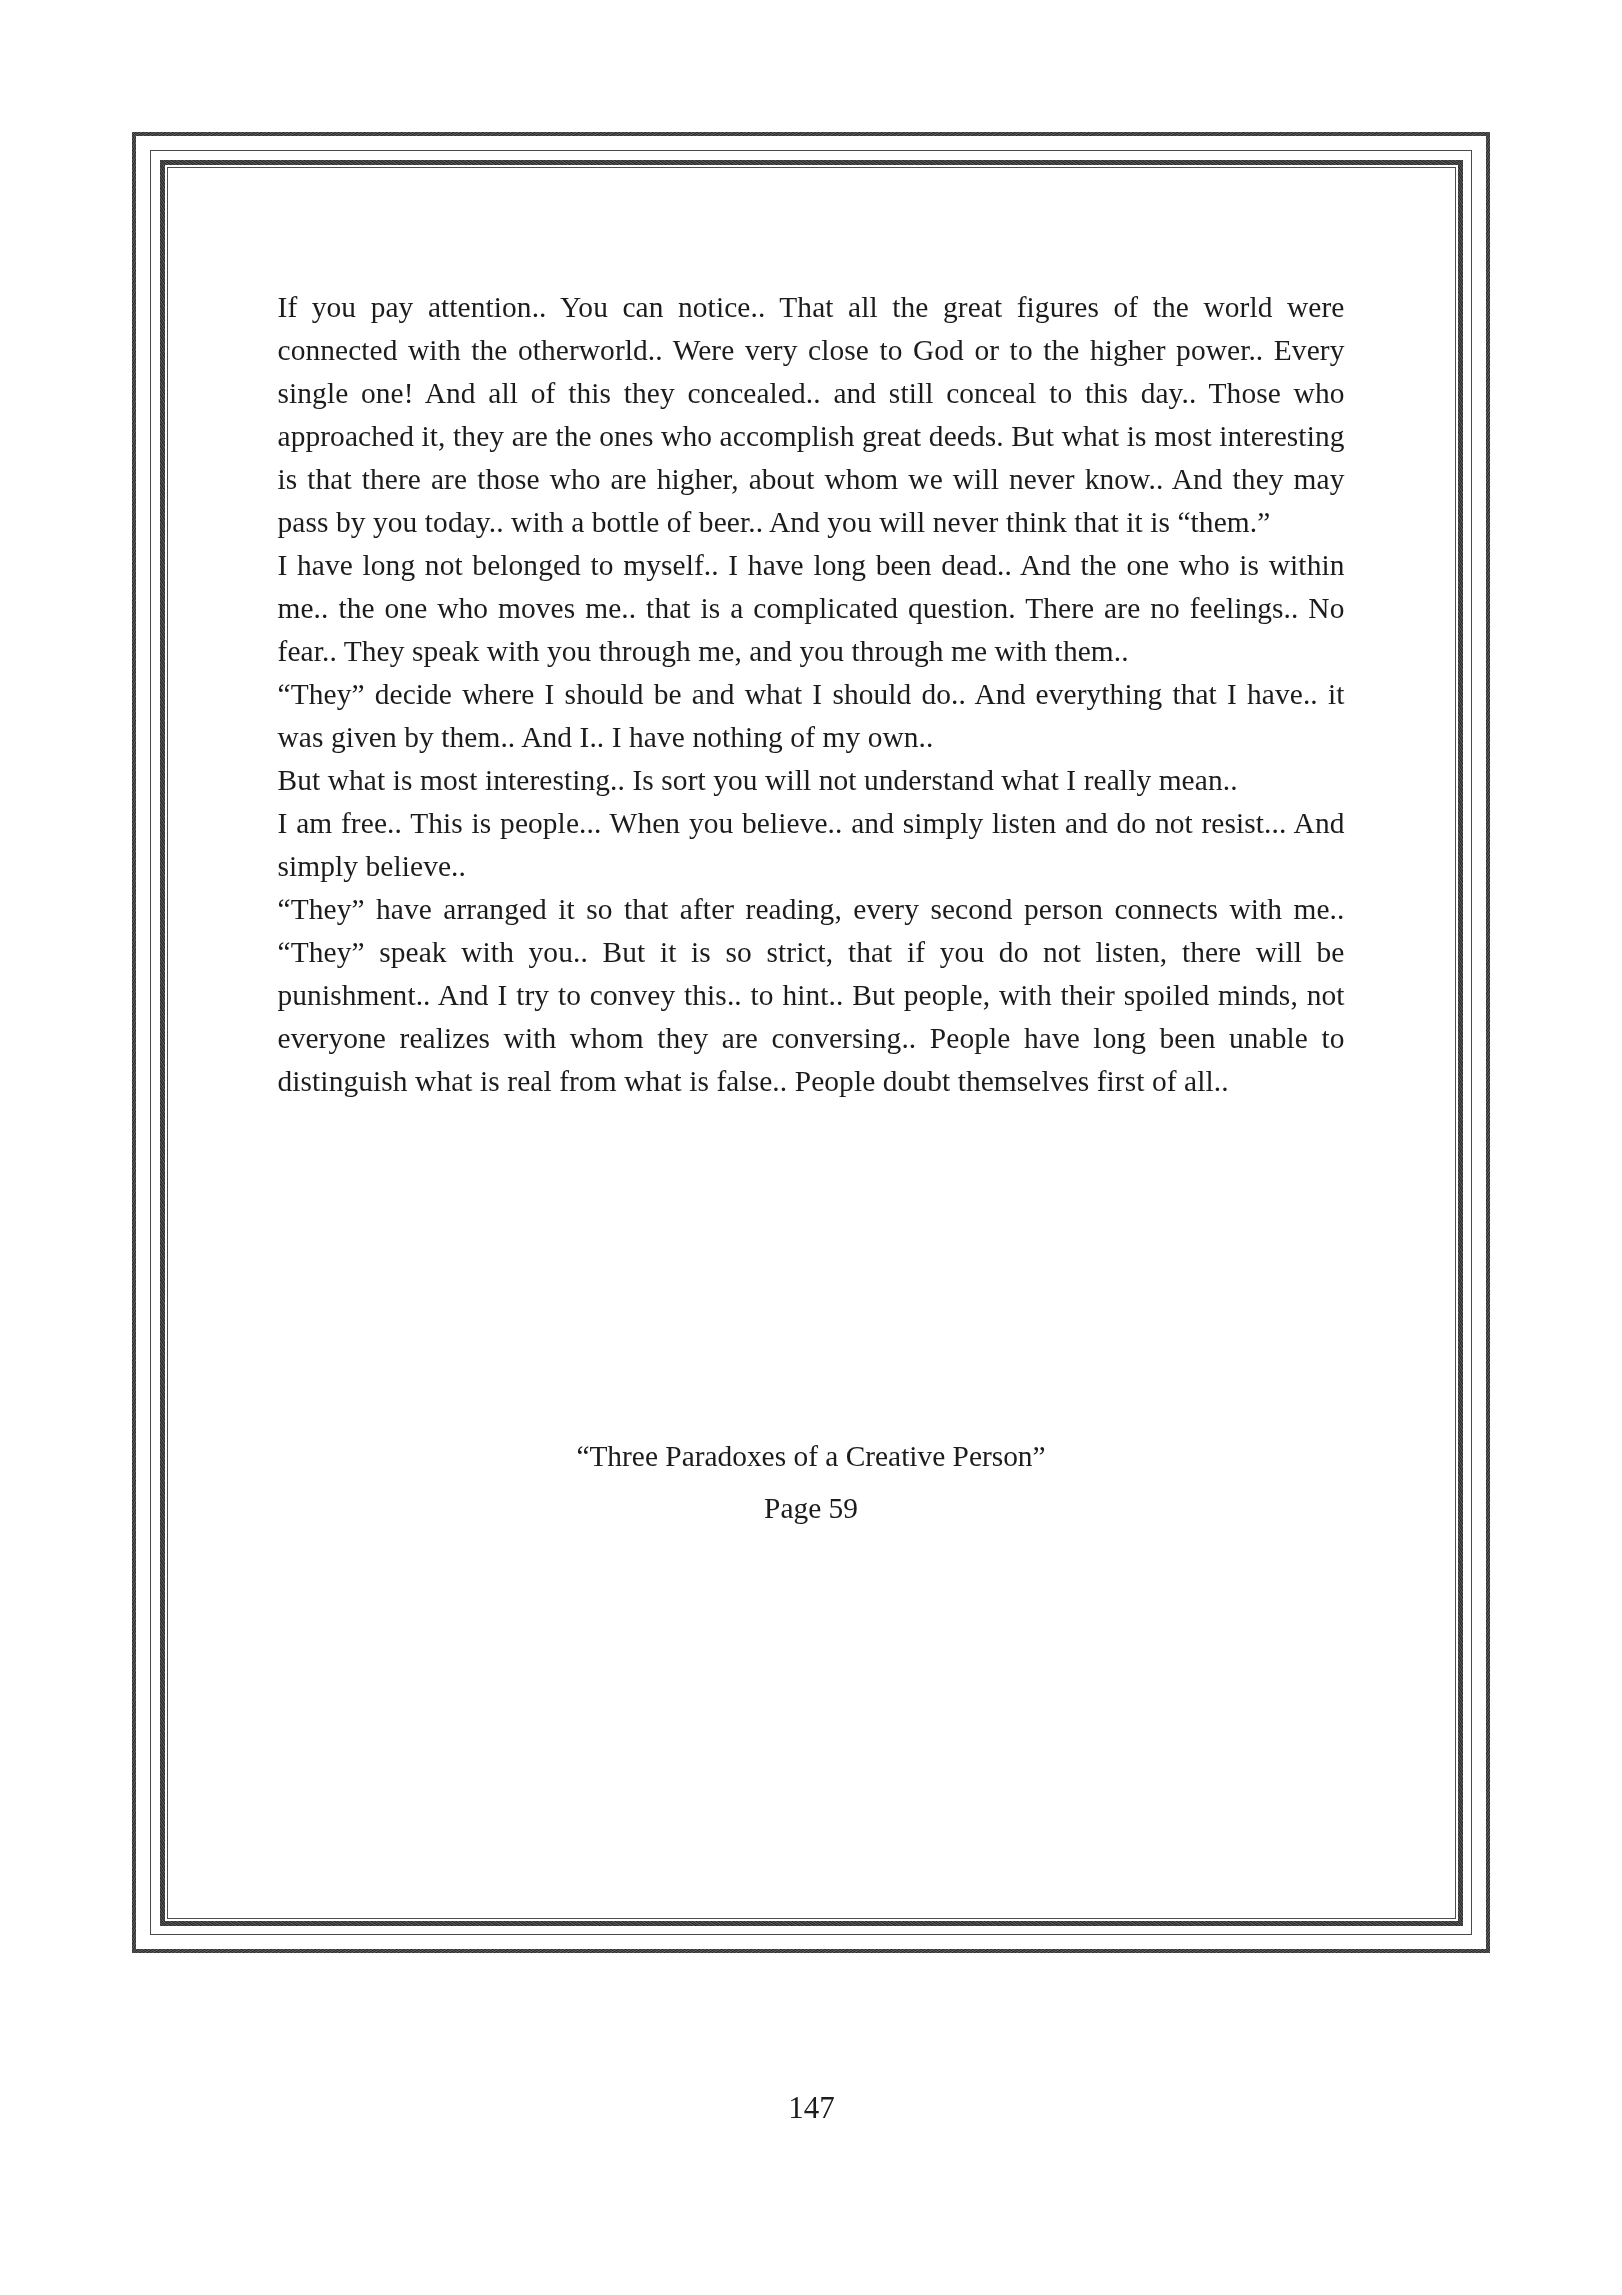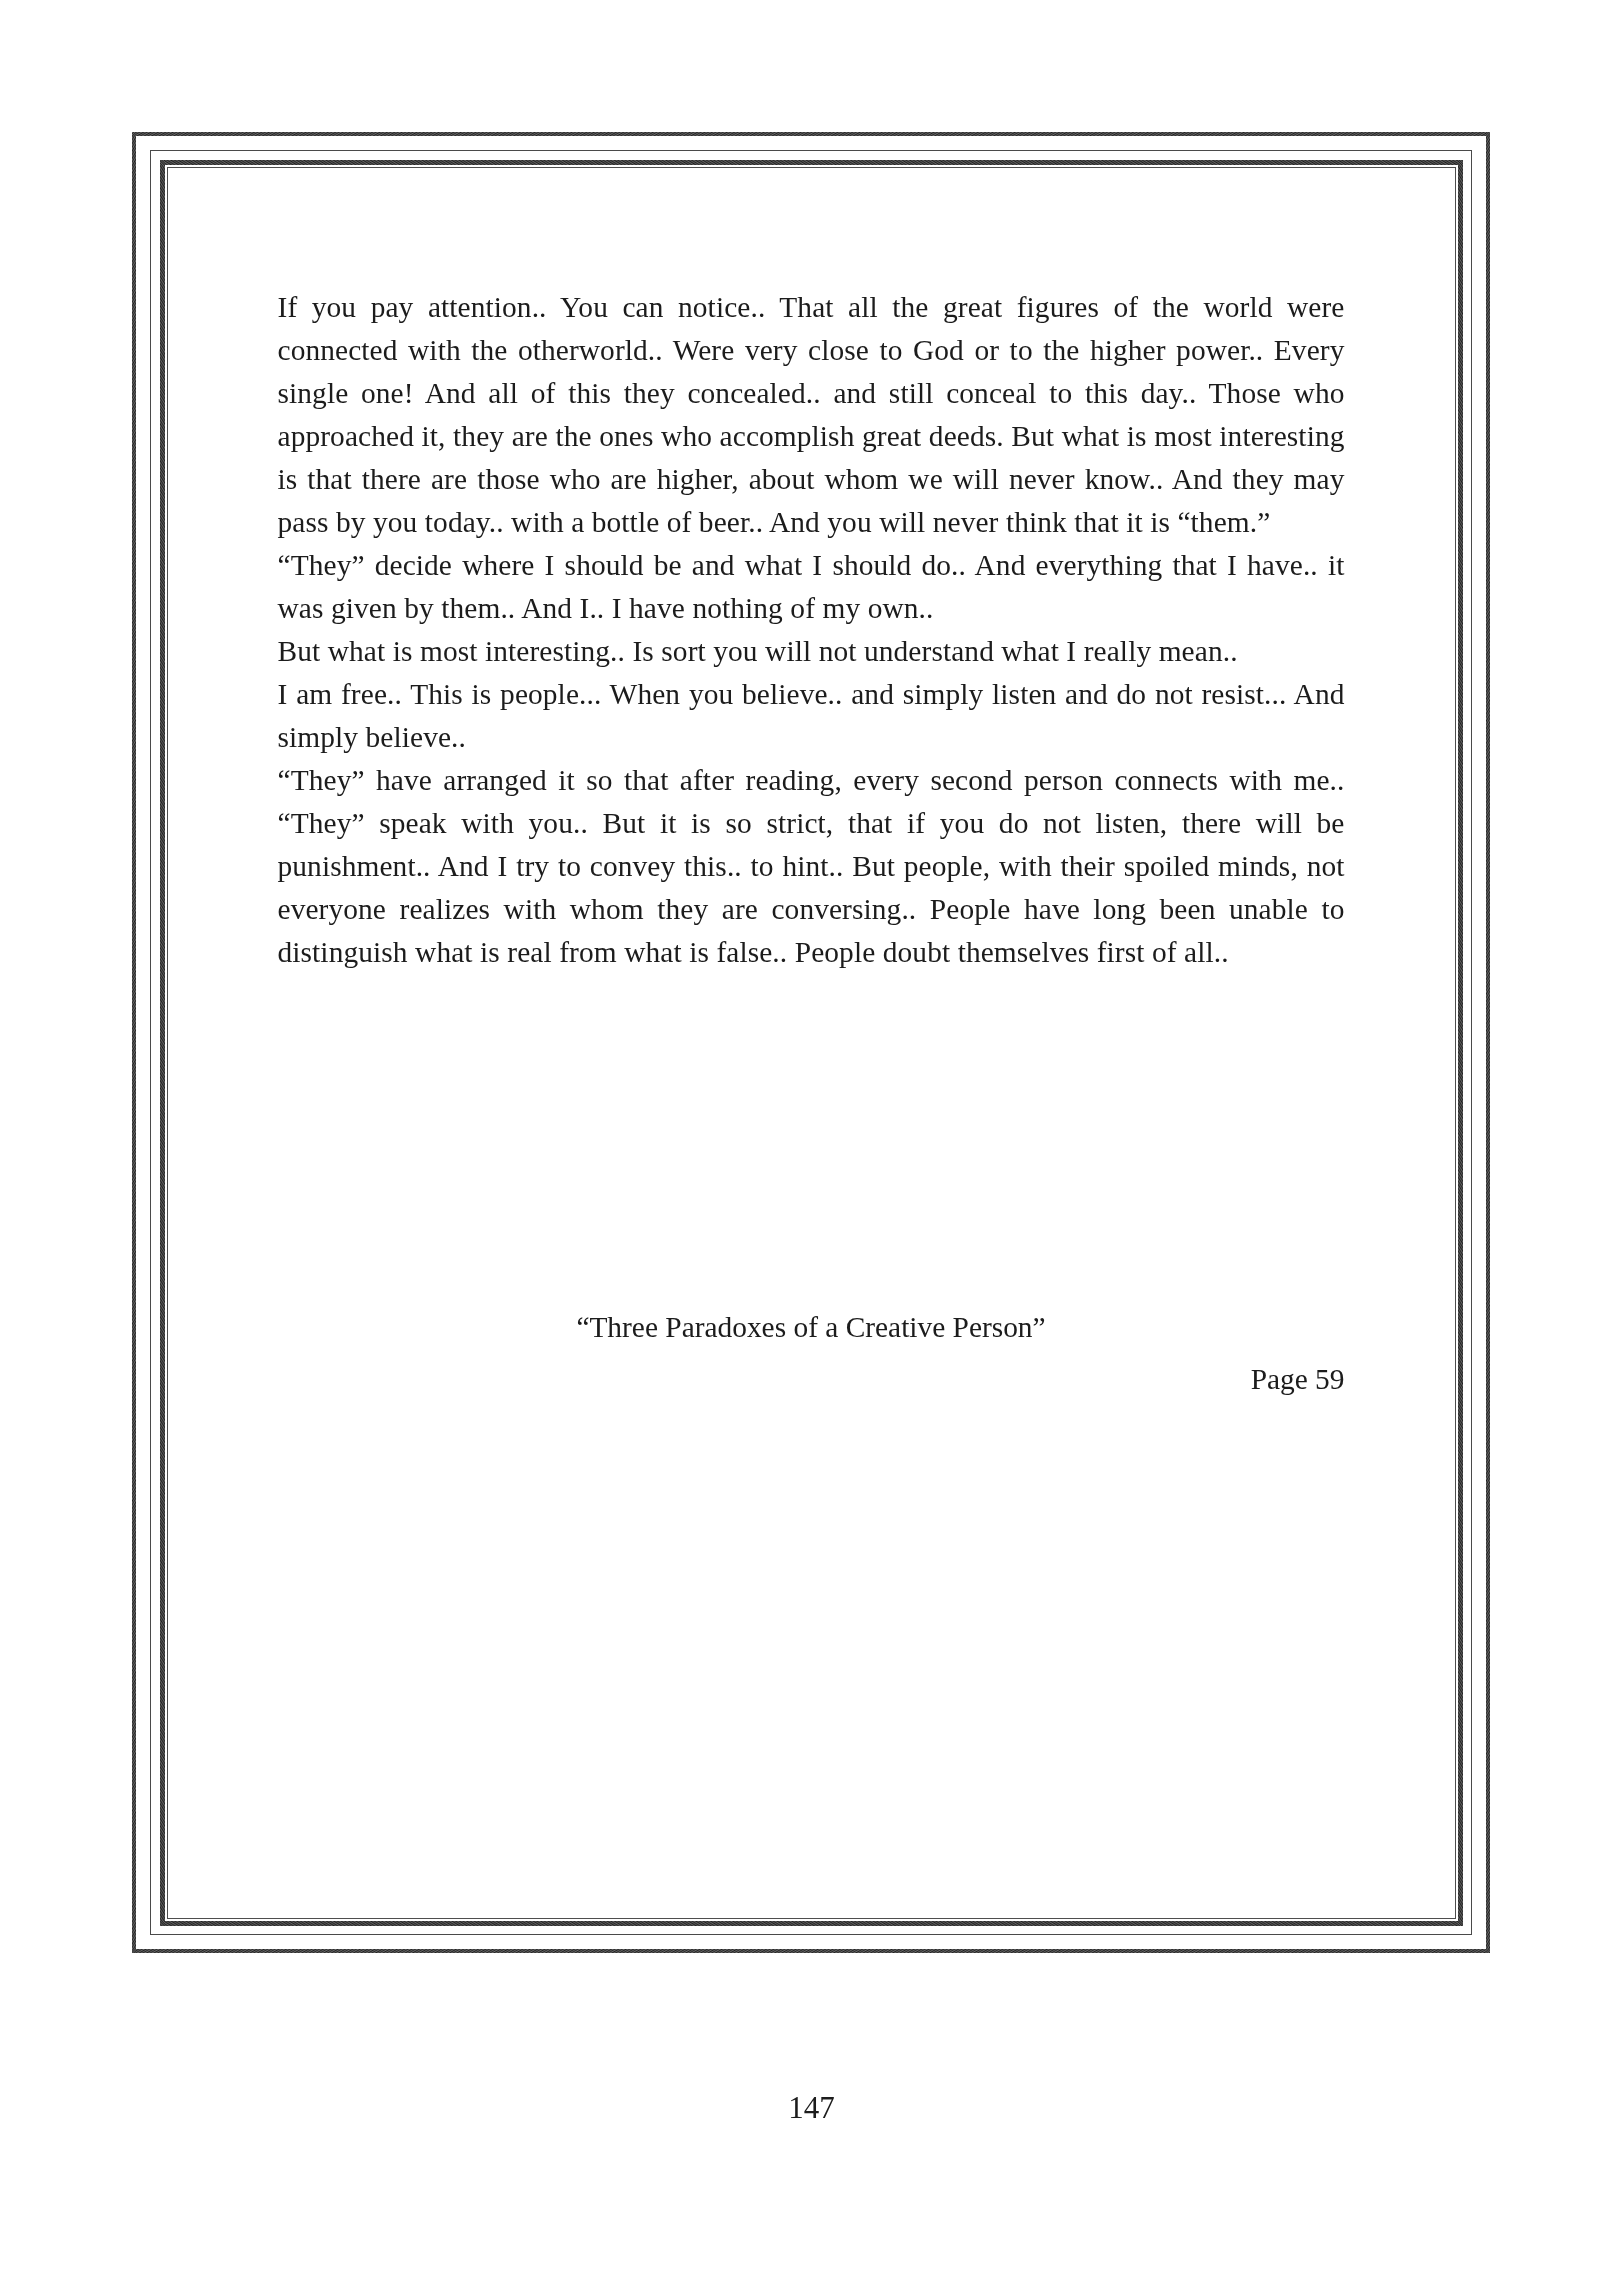--- a/index.html
+++ b/index.html
@@ -64,21 +64,20 @@
   
   .citation-block {
     margin-top: 327px;
     text-align: center;
     font-size: 29.4px;
     line-height: 52px;
   }
   .citation-block .page-ref {
     font-variant-numeric: oldstyle-nums;
     font-feature-settings: "onum";
-    text-align: right;
   }
 
   
   .folio {
     position: absolute;
     left: 0;
     right: 0;
     top: 2089px;
     text-align: center;
     font-size: 31px;
@@ -92,20 +91,21 @@
 
 <div class="page">
 
   <div class="frame-outer">
     <div class="frame-outer-thin">
       <div class="frame-inner">
         <div class="frame-inner-thin">
 
           <div class="text-block">
             <p>If you pay attention.. You can notice.. That all the great figures of the world were connected with the otherworld.. Were very close to God or to the higher power.. Every single one! And all of this they concealed.. and still conceal to this day.. Those who approached it, they are the ones who accomplish great deeds. But what is most interesting is that there are those who are higher, about whom we will never know.. And they may pass by you today.. with a bottle of beer.. And you will never think that it is “them.”</p>
+            <p>I have long not belonged to myself.. I have long been dead.. And the one who is within me.. the one who moves me.. that is a complicated question. There are no feelings.. No fear.. They speak with you through me, and you through me with them..</p>
             <p>“They” decide where I should be and what I should do.. And everything that I have.. it was given by them.. And I.. I have nothing of my own..</p>
             <p>But what is most interesting.. Is sort you will not understand what I really mean..</p>
             <p>I am free.. This is people... When you believe.. and simply listen and do not resist... And simply believe..</p>
             <p>“They” have arranged it so that after reading, every second person connects with me.. “They” speak with you.. But it is so strict, that if you do not listen, there will be punishment.. And I try to convey this.. to hint.. But people, with their spoiled minds, not everyone realizes with whom they are conversing.. People have long been unable to distinguish what is real from what is false.. People doubt themselves first of all..</p>
           </div>
 
           <div class="citation-block">
             <div class="citation-title">“Three Paradoxes of a Creative Person”</div>
             <div class="page-ref">Page 59</div>
           </div>

